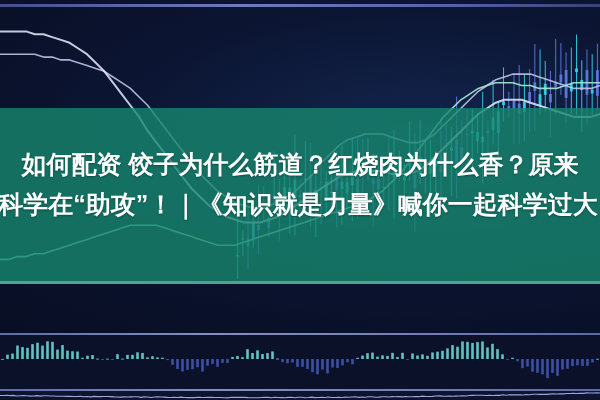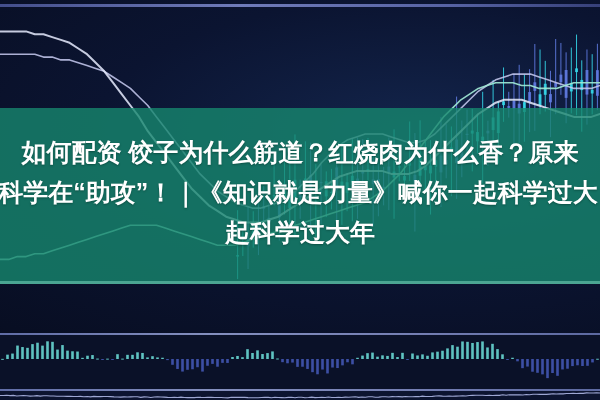--- a/index.html
+++ b/index.html
@@ -40,21 +40,21 @@
     position:absolute;left:0;top:108px;width:600px;height:176px;
     background:rgba(22,135,110,0.80);
   }
   #green-band-edge{
     position:absolute;left:0;top:281px;width:600px;height:3px;
     background:rgba(120,210,188,0.55);
   }
 
   
   #headline{
-    position:absolute;left:0;top:104px;width:600px;height:176px;
+    position:absolute;left:0;top:96px;width:600px;height:176px;
     display:flex;flex-direction:column;
     align-items:center;justify-content:center;
     color:#ffffff;
     font-weight:bold;
     font-size:25px;
     line-height:40px;
     letter-spacing:0px;
     white-space:nowrap;
     text-shadow:0 1px 2px rgba(0,40,30,.45);
     pointer-events:none;
@@ -352,16 +352,15 @@
         <path d="M0.0,4.56 L3.4,4.54 L6.7,4.24 L10.1,4.64 L13.4,4.37 L16.8,4.95 L20.1,4.69 L23.5,4.51 L26.8,4.80 L30.2,5.11 L33.5,4.98 L36.9,4.66 L40.2,5.11 L43.6,4.72 L46.9,4.76 L50.3,5.07 L53.6,4.97 L57.0,5.21 L60.3,5.32 L63.7,5.29 L67.0,5.39 L70.4,5.20 L73.7,5.49 L77.1,5.54 L80.4,5.38 L83.8,5.78 L87.2,5.47 L90.5,5.86 L93.9,5.39 L97.2,5.66 L100.6,5.59 L103.9,5.55 L107.3,5.52 L110.6,5.63 L114.0,5.90 L117.3,6.02 L120.7,6.13 L124.0,5.88 L127.4,5.99 L130.7,5.85 L134.1,5.82 L137.4,5.71 L140.8,6.33 L144.1,5.91 L147.5,6.03 L150.8,6.44 L154.2,5.96 L157.5,5.89 L160.9,6.02 L164.2,6.08 L167.6,6.37 L170.9,6.51 L174.3,6.39 L177.7,6.44 L181.0,6.16 L184.4,6.43 L187.7,6.65 L191.1,6.50 L194.4,6.67 L197.8,6.25 L201.1,6.40 L204.5,6.43 L207.8,6.35 L211.2,6.27 L214.5,6.56 L217.9,6.50 L221.2,6.45 L224.6,6.76 L227.9,6.83 L231.3,6.27 L234.6,6.33 L238.0,6.33 L241.3,6.41 L244.7,6.33 L248.0,6.64 L251.4,6.72 L254.7,6.73 L258.1,6.74 L261.5,6.46 L264.8,6.41 L268.2,6.39 L271.5,6.76 L274.9,6.27 L278.2,6.54 L281.6,6.58 L284.9,6.82 L288.3,6.39 L291.6,6.30 L295.0,6.78 L298.3,6.19 L301.7,6.24 L305.0,6.71 L308.4,6.47 L311.7,6.13 L315.1,6.61 L318.4,6.43 L321.8,6.29 L325.1,6.52 L328.5,6.03 L331.8,6.55 L335.2,6.49 L338.5,6.19 L341.9,6.50 L345.3,6.13 L348.6,6.21 L352.0,6.02 L355.3,5.82 L358.7,6.38 L362.0,5.96 L365.4,6.22 L368.7,5.79 L372.1,5.69 L375.4,6.24 L378.8,6.14 L382.1,5.74 L385.5,5.74 L388.8,6.00 L392.2,5.60 L395.5,5.71 L398.9,5.58 L402.2,5.89 L405.6,5.43 L408.9,5.75 L412.3,5.78 L415.6,5.49 L419.0,5.67 L422.3,5.10 L425.7,5.50 L429.1,5.52 L432.4,5.39 L435.8,5.03 L439.1,4.88 L442.5,5.11 L445.8,5.25 L449.2,5.13 L452.5,5.23 L455.9,5.16 L459.2,5.04 L462.6,4.68 L465.9,5.01 L469.3,4.48 L472.6,4.35 L476.0,4.23 L479.3,4.25 L482.7,4.25 L486.0,4.56 L489.4,4.36 L492.7,4.44 L496.1,4.20 L499.4,4.38 L502.8,3.72 L506.1,4.29 L509.5,3.77 L512.8,3.84 L516.2,3.86 L519.6,3.88 L522.9,3.96 L526.3,3.56 L529.6,3.70 L533.0,3.30 L536.3,3.25 L539.7,3.37 L543.0,3.36 L546.4,3.38 L549.7,3.11 L553.1,2.79 L556.4,2.97 L559.8,2.71 L563.1,2.88 L566.5,2.51 L569.8,2.49 L573.2,2.34 L576.5,2.55 L579.9,2.28 L583.2,2.37 L586.6,1.92 L589.9,1.93 L593.3,2.06 L596.6,1.75 L600.0,2.02 " fill="none" stroke="#aeb7e6" stroke-width="1.1" opacity="0.9"></path>
       </svg>
   </div>
 
   <div id="green-band"></div>
   <div id="green-band-edge"></div>
 
   <div id="headline">
     <span class="ln ln1">如何配资 饺子为什么筋道？红烧肉为什么香？原来</span>
     <span class="ln ln2">科学在“助攻”！｜《知识就是力量》喊你一起科学过大</span>
-    <span class="ln ln3">起科学过大年</span>
   </div>
 
 </div>
 
 </body></html>

